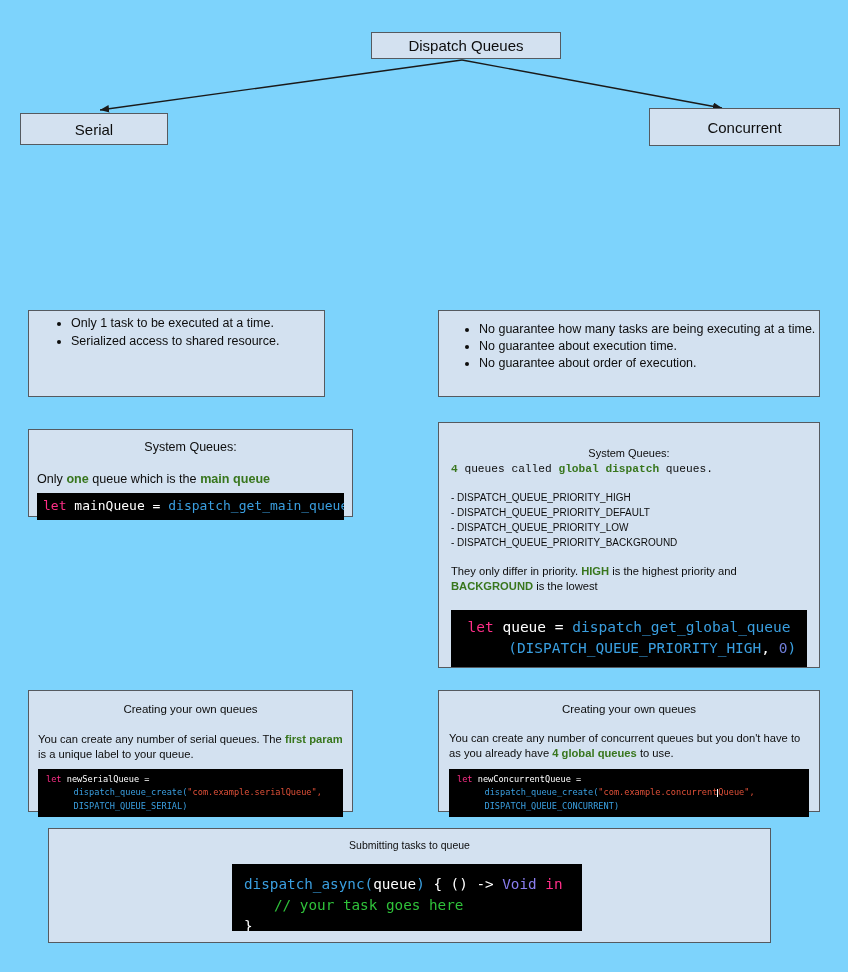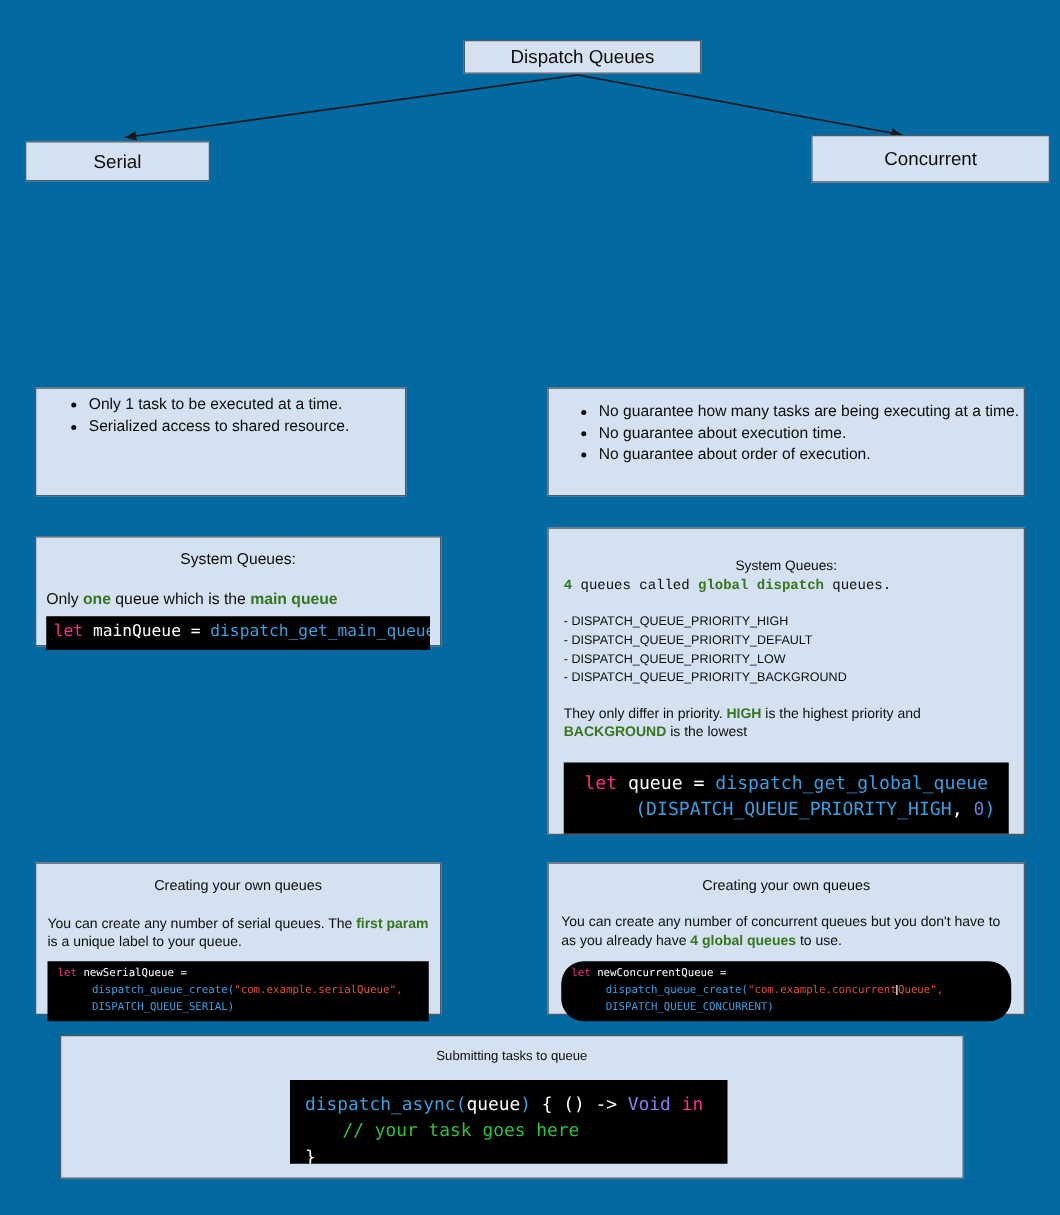--- a/index.html
+++ b/index.html
@@ -9,21 +9,21 @@
   }
   body {
     font-family: "Liberation Sans", sans-serif;
     color: #111111;
   }
   #page {
     position: relative;
     width: 848px;
     height: 972px;
     overflow: hidden;
-    background: #0369a1;
+    background: #7dd3fc;
   }
   .box {
     position: absolute;
     box-sizing: border-box;
     background: #d3e1f0;
     border: 1.2px solid #555a60;
   }
   .box.redline { border-color: #e06666; }
 
   .node-label {
@@ -195,21 +195,21 @@
     <div class="code" style="margin-top:6px; padding:4px 8px; font-size:8.6px; line-height:1.55;"><span class="c-kw">let</span><span class="c-id"> newSerialQueue </span><span class="c-op">=</span>
 <span style="padding-left:3.2em"></span><span class="c-fn">dispatch_queue_create</span><span class="c-fn">(</span><span class="c-str">"com.example.serialQueue"</span><span class="c-str">,</span>
 <span style="padding-left:3.2em"></span><span class="c-fn">DISPATCH_QUEUE_SERIAL</span><span class="c-fn">)</span></div>
   </div>
 
   <div class="box" style="left:438px; top:690px; width:382px; height:122px; padding:12px 10px 0 10px;">
     <p class="hdr-small" style="font-size:11.5px;">Creating your own queues</p>
     <p class="para small" style="margin-top:16px;">
       <span>You can create any number of concurrent queues but you don't have to as you already have </span><span class="g">4 global queues</span><span> to use.</span>
     </p>
-    <div class="code" style="margin-top:7px; padding:4px 8px; font-size:8.6px; line-height:1.55;border-radius:18px;"><span class="c-kw">let</span><span class="c-id"> newConcurrentQueue </span><span class="c-op">=</span>
+    <div class="code" style="margin-top:7px; padding:4px 8px; font-size:8.6px; line-height:1.55;"><span class="c-kw">let</span><span class="c-id"> newConcurrentQueue </span><span class="c-op">=</span>
 <span style="padding-left:3.2em"></span><span class="c-fn">dispatch_queue_create</span><span class="c-fn">(</span><span class="c-str">"com.example.concurrent</span><span class="caret"></span><span class="c-str">Queue"</span><span class="c-str">,</span>
 <span style="padding-left:3.2em"></span><span class="c-fn">DISPATCH_QUEUE_CONCURRENT</span><span class="c-fn">)</span></div>
   </div>
 
   <div class="box" style="left:48px; top:828px; width:723px; height:115px; padding:10px 0 0 0;">
     <p class="hdr-small" style="font-size:10.5px;">Submitting tasks to queue</p>
     <div class="code" style="position:absolute; left:183px; top:35px; width:350px; height:67px; padding:10px 12px; font-size:14.3px; line-height:1.48; box-sizing:border-box;"><span class="c-fn">dispatch_async</span><span class="c-fn">(</span><span class="c-id">queue</span><span class="c-fn">)</span><span class="c-id"> { () </span><span class="c-id">-&gt; </span><span class="c-typ">Void </span><span class="c-kw">in</span>
 <span style="padding-left:2.1em"></span><span class="c-cmt">// your task goes here</span>
 <span class="c-id">}</span></div>
   </div>

